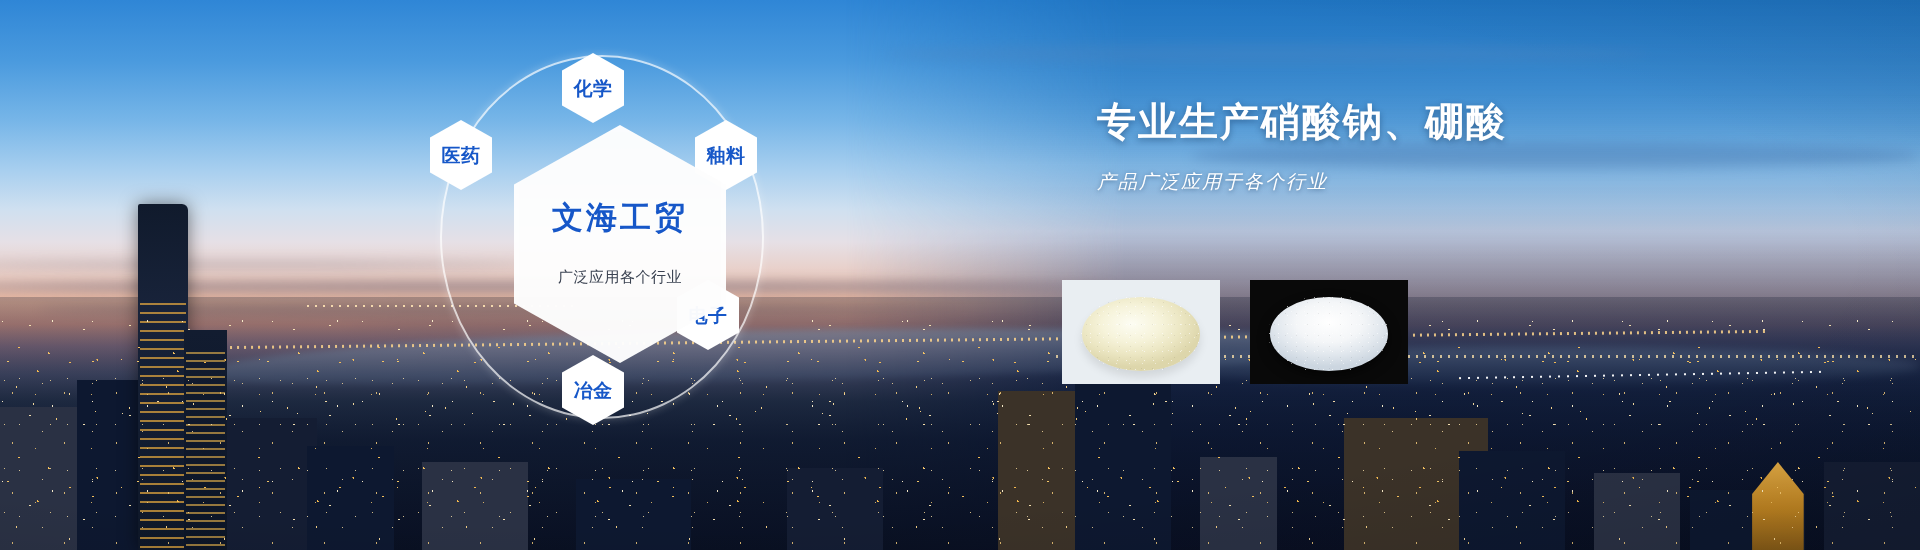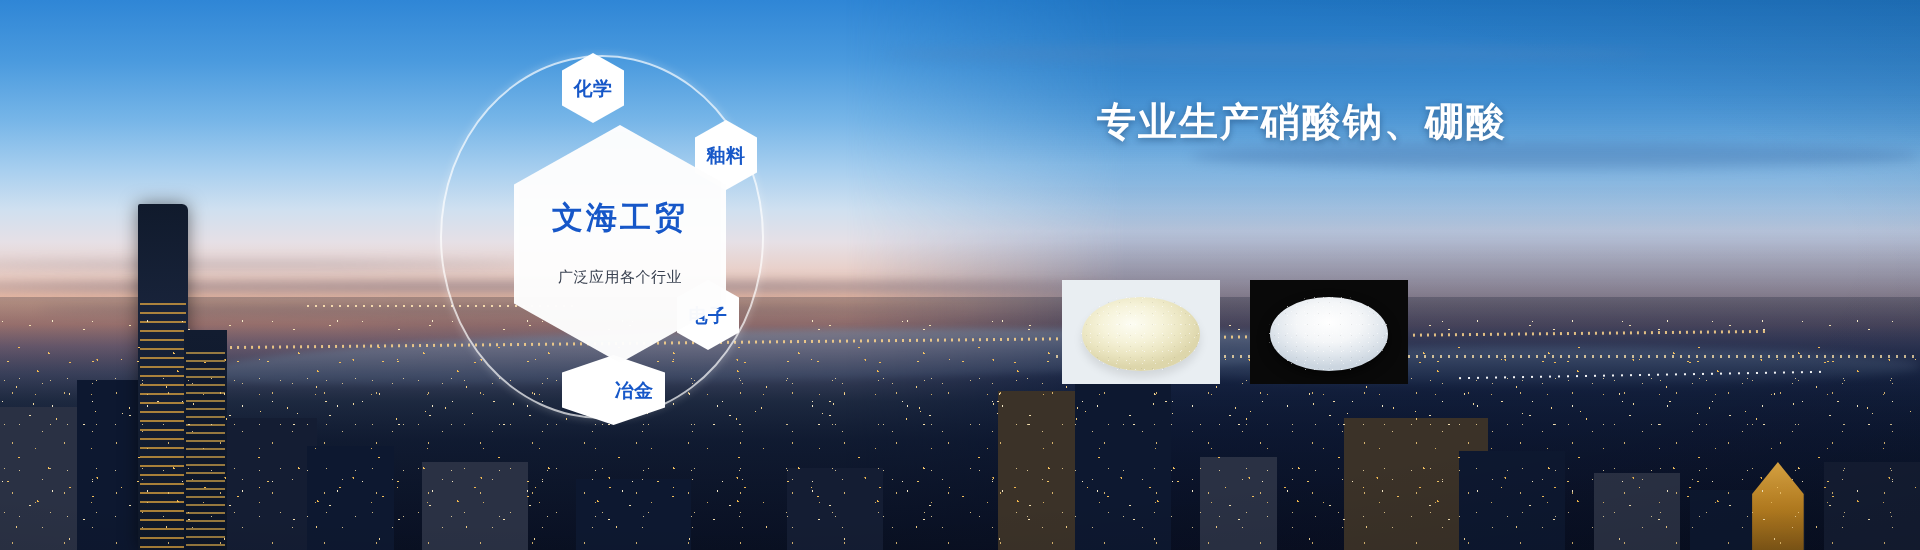--- a/index.html
+++ b/index.html
@@ -211,21 +211,21 @@
     color:#1657c8;font-weight:bold;font-size:31px;letter-spacing:3px;
     line-height:1.1;white-space:nowrap;
   }
   .hex-main .sub{
     color:#3b4352;font-size:15px;letter-spacing:.5px;margin-top:9px;white-space:nowrap;
   }
   
   .h-chem {left:132px;top:28px;}
   .h-glaze{left:265px;top:95px;}
   .h-elec {left:247px;top:255px;text-align:right;}
-  .h-metal{left:132px;top:330px;padding-left:41px;}
+  .h-metal{left:132px;top:330px;}
   .h-glass{left:  0px;top:255px;}
   .h-med  {left:  0px;top:95px;}
 
   
   .copy{position:absolute;left:1060px;top:100px;width:560px;margin-left:37px;}
   .h1{
     color:#ffffff;font-size:39px;font-weight:bold;letter-spacing:2px;
     line-height:1.15;text-shadow:0 2px 6px rgba(10,40,80,.45);white-space:nowrap;
   }
   .h2{
@@ -325,29 +325,33 @@
     </div>
     <div class="hex hex-sm h-chem">
       <span class="lbl">化学</span>
     </div>
     <div class="hex hex-sm h-elec">
       <span class="lbl">电子</span>
     </div>
     <div class="hex hex-sm h-metal">
       <span class="lbl">冶金</span>
     </div>
+    <div class="hex hex-sm h-med">
+      <span class="lbl">医药</span>
+    </div>
 
     <div class="hex hex-main">
       <div class="title">文海工贸</div>
       <div class="sub">广泛应用各个行业</div>
     </div>
   </div>
 
   <div class="copy">
     <div class="h1">专业生产硝酸钠、硼酸</div>
+    <div class="h3">产品广泛应用于各个行业</div>
   </div>
 
   <div class="photos">
     <div class="photo photo-a">
       <div class="heap"></div>
       <div class="speck"></div>
     </div>
     <div class="photo photo-b">
       <div class="heap"></div>
       <div class="speck"></div>

